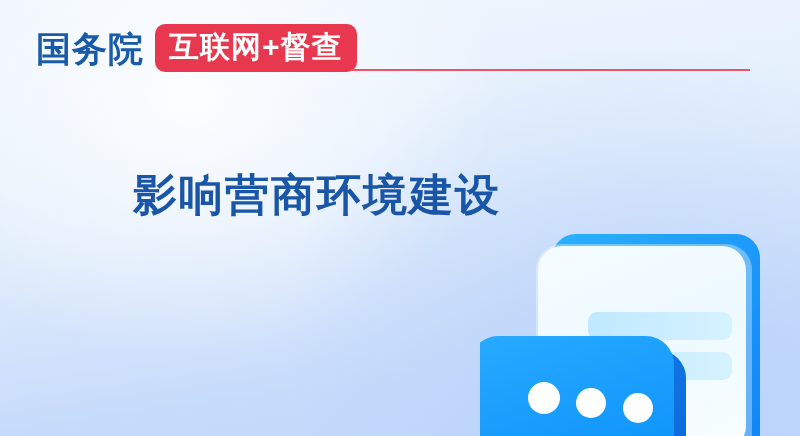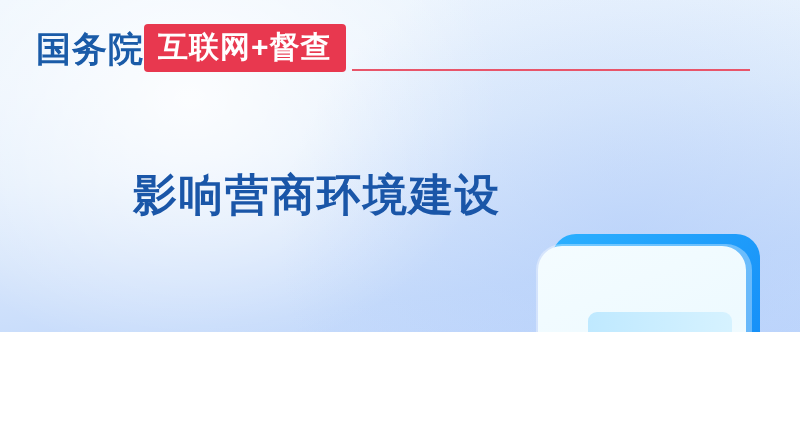--- a/index.html
+++ b/index.html
@@ -5,21 +5,21 @@
 <style>
   html, body {
     margin: 0;
     padding: 0;
     background: #ffffff;
   }
 
   .banner {
     position: relative;
     width: 800px;
-    height: 332px;
+    height: 436px;
     overflow: hidden;
     font-family: "Liberation Sans", "DejaVu Sans", sans-serif;
     background: linear-gradient(172deg,
                 #eef6fe 0%,
                 #eaf3fd 22%,
                 #e2eefc 42%,
                 #d4e4fb 62%,
                 #c6dbfb 80%,
                 #c0d7fc 100%);
   }
@@ -59,28 +59,29 @@
   .org-name {
     font-size: 35px;
     font-weight: 700;
     letter-spacing: 1px;
     color: #1a5ba8;
     line-height: 1;
     white-space: nowrap;
   }
 
   .badge {
+    margin-left: 11px;
     background: #e8384f;
     color: #ffffff;
     font-size: 30px;
     font-weight: 700;
     letter-spacing: 1px;
     line-height: 1;
     padding: 8px 14px 10px 14px;
-    border-radius: 4px;
+    border-radius: 10px;
     white-space: nowrap;
   }
 
   .header-rule {
     position: absolute;
     left: 352px;
     top: 69px;
     width: 398px;
     height: 2px;
     background: #e8556a;

